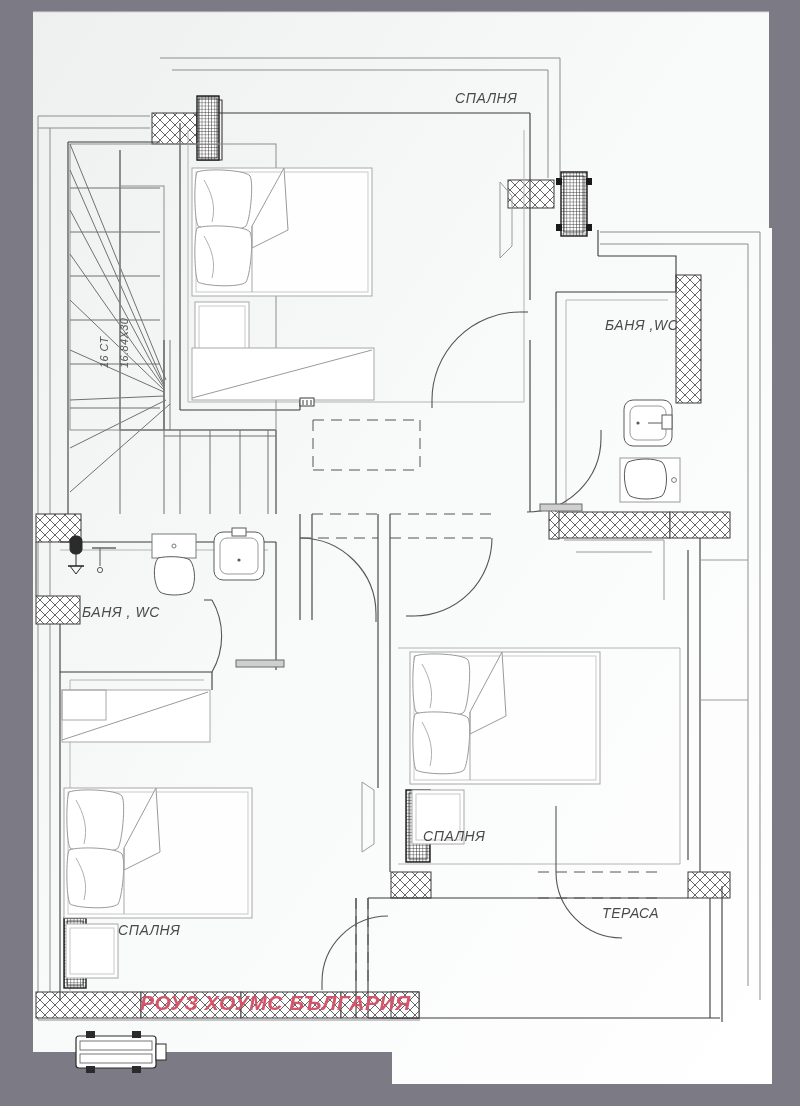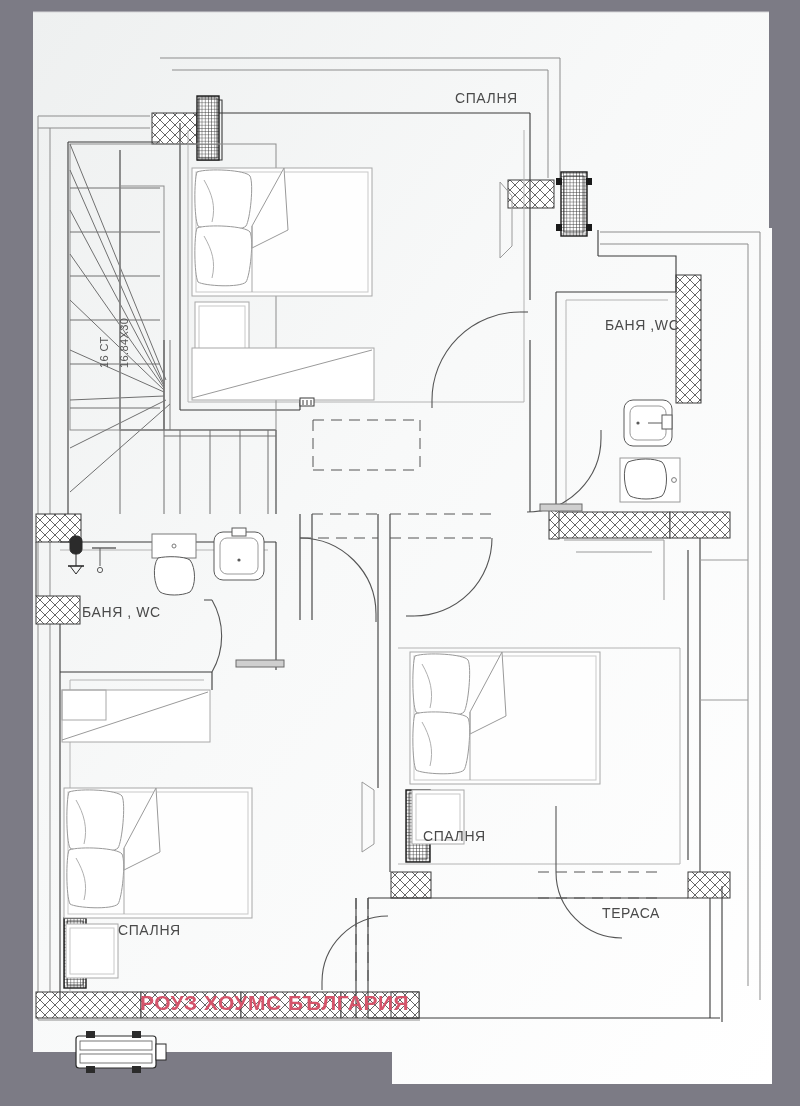--- a/index.html
+++ b/index.html
@@ -11,20 +11,21 @@
     width: 800px;
     height: 1106px;
     overflow: hidden;
     font-family: "Liberation Sans", sans-serif;
   }
   #stage {
     position: relative;
     width: 800px;
     height: 1106px;
     background: #7c7b85;
+    font-style: italic;
   }
   #plan-svg {
     position: absolute;
     left: 0;
     top: 0;
     display: block;
   }
   .room-label {
     font-family: "Liberation Sans", sans-serif;
     font-size: 14px;

